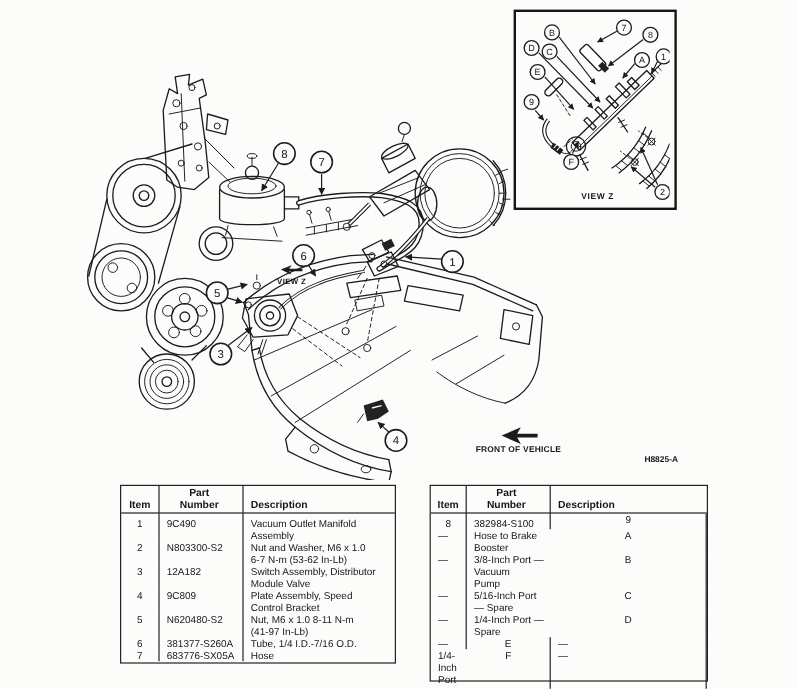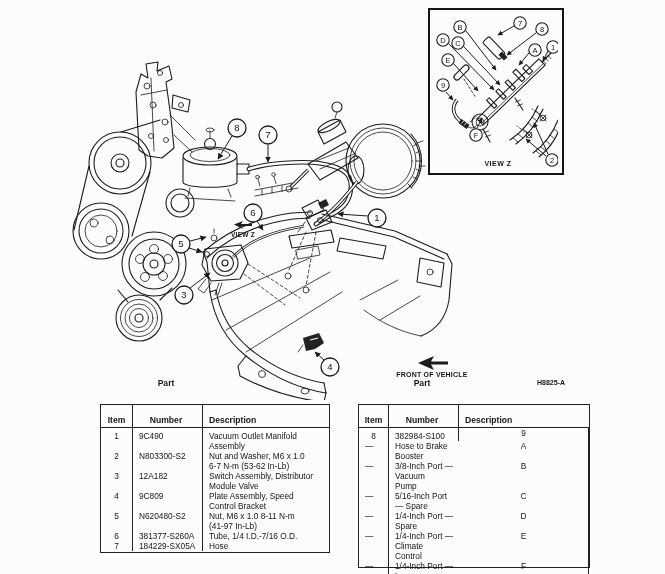--- a/index.html
+++ b/index.html
@@ -15,21 +15,21 @@
   .lbl{font-family:"Liberation Sans",sans-serif;font-weight:bold;fill:#161616;}
   #inset{position:absolute;left:428px;top:8px;width:132px;height:163px;border:2px solid #161616;background:#fcfcfb;}
   .tbl{position:absolute;border:1.6px solid #222;background:#fcfcfb;display:grid;font-size:8.3px;line-height:10px;}
   .tbl .c{padding:0 3px;}
   .tbl .c1{border-right:1.2px solid #222;text-align:center;}
   .tbl .c2{border-right:1.2px solid #222;padding-left:6px;}
   .tbl .c3{padding-left:6px;white-space:pre-line;}
   .tbl .ft{padding-top:3px;}
   .tbl .hd{border-bottom:1.6px solid #222;font-weight:bold;display:flex;flex-direction:column;justify-content:flex-end;padding-bottom:2px;font-size:8.6px;}
   .tbl .hd.c1{align-items:center;}
-  .tbl .hd.c2{align-items:center;padding-left:0;text-align:center;gap:27px;}
+  .tbl .hd.c2{align-items:center;padding-left:0;text-align:center;}
   .tbl .hd.c3{align-items:flex-start;text-align:right;}
   #ltable{left:100px;top:404px;width:228px;height:147px;grid-template-columns:32px 70px 1fr;grid-template-rows:23px;grid-auto-rows:min-content;}
   #rtable{left:358px;top:404px;width:230px;height:162px;grid-template-columns:30px 70px 1fr;grid-template-rows:23px;grid-auto-rows:min-content;}
 </style>
 </head>
 <body>
 
 <div id="page">
 
   <svg id="main-art" width="665" height="400" viewBox="0 0 665 400">
@@ -402,21 +402,21 @@
     <div class="c c3">Plate Assembly, Speed
 Control Bracket</div>
     <div class="c c1">5</div>
     <div class="c c2">N620480-S2</div>
     <div class="c c3">Nut, M6 x 1.0 8-11 N-m
 (41-97 In-Lb)</div>
     <div class="c c1">6</div>
     <div class="c c2">381377-S260A</div>
     <div class="c c3">Tube, 1/4 I.D.-7/16 O.D.</div>
     <div class="c c1">7</div>
-    <div class="c c2">184229-SX05A</div>
+    <div class="c c2">683776-SX05A</div>
     <div class="c c3">Hose</div>
   </div>
 
   <div id="rtable" class="tbl">
     <div class="c c1 hd">Item</div>
     <div class="c c2 hd">
         <span>Part</span>
         <span>Number</span>
       </div>
     <div class="c c3 hd">Description</div>
@@ -431,22 +431,20 @@
     <div class="c c3">3/8-Inch Port — Vacuum
 Pump</div>
     <div class="c c1">B</div>
     <div class="c c2">—</div>
     <div class="c c3">5/16-Inch Port — Spare</div>
     <div class="c c1">C</div>
     <div class="c c2">—</div>
     <div class="c c3">1/4-Inch Port — Spare</div>
     <div class="c c1">D</div>
     <div class="c c2">—</div>
-    <div class="c c3">1/4-Inch Port — Climate
-Control</div>
     <div class="c c1">E</div>
     <div class="c c2">—</div>
     <div class="c c3">1/4-Inch Port — Low
 Vacuum Indicator</div>
     <div class="c c1">F</div>
     <div class="c c2">—</div>
   </div>
 </div>
 
 </body></html>

